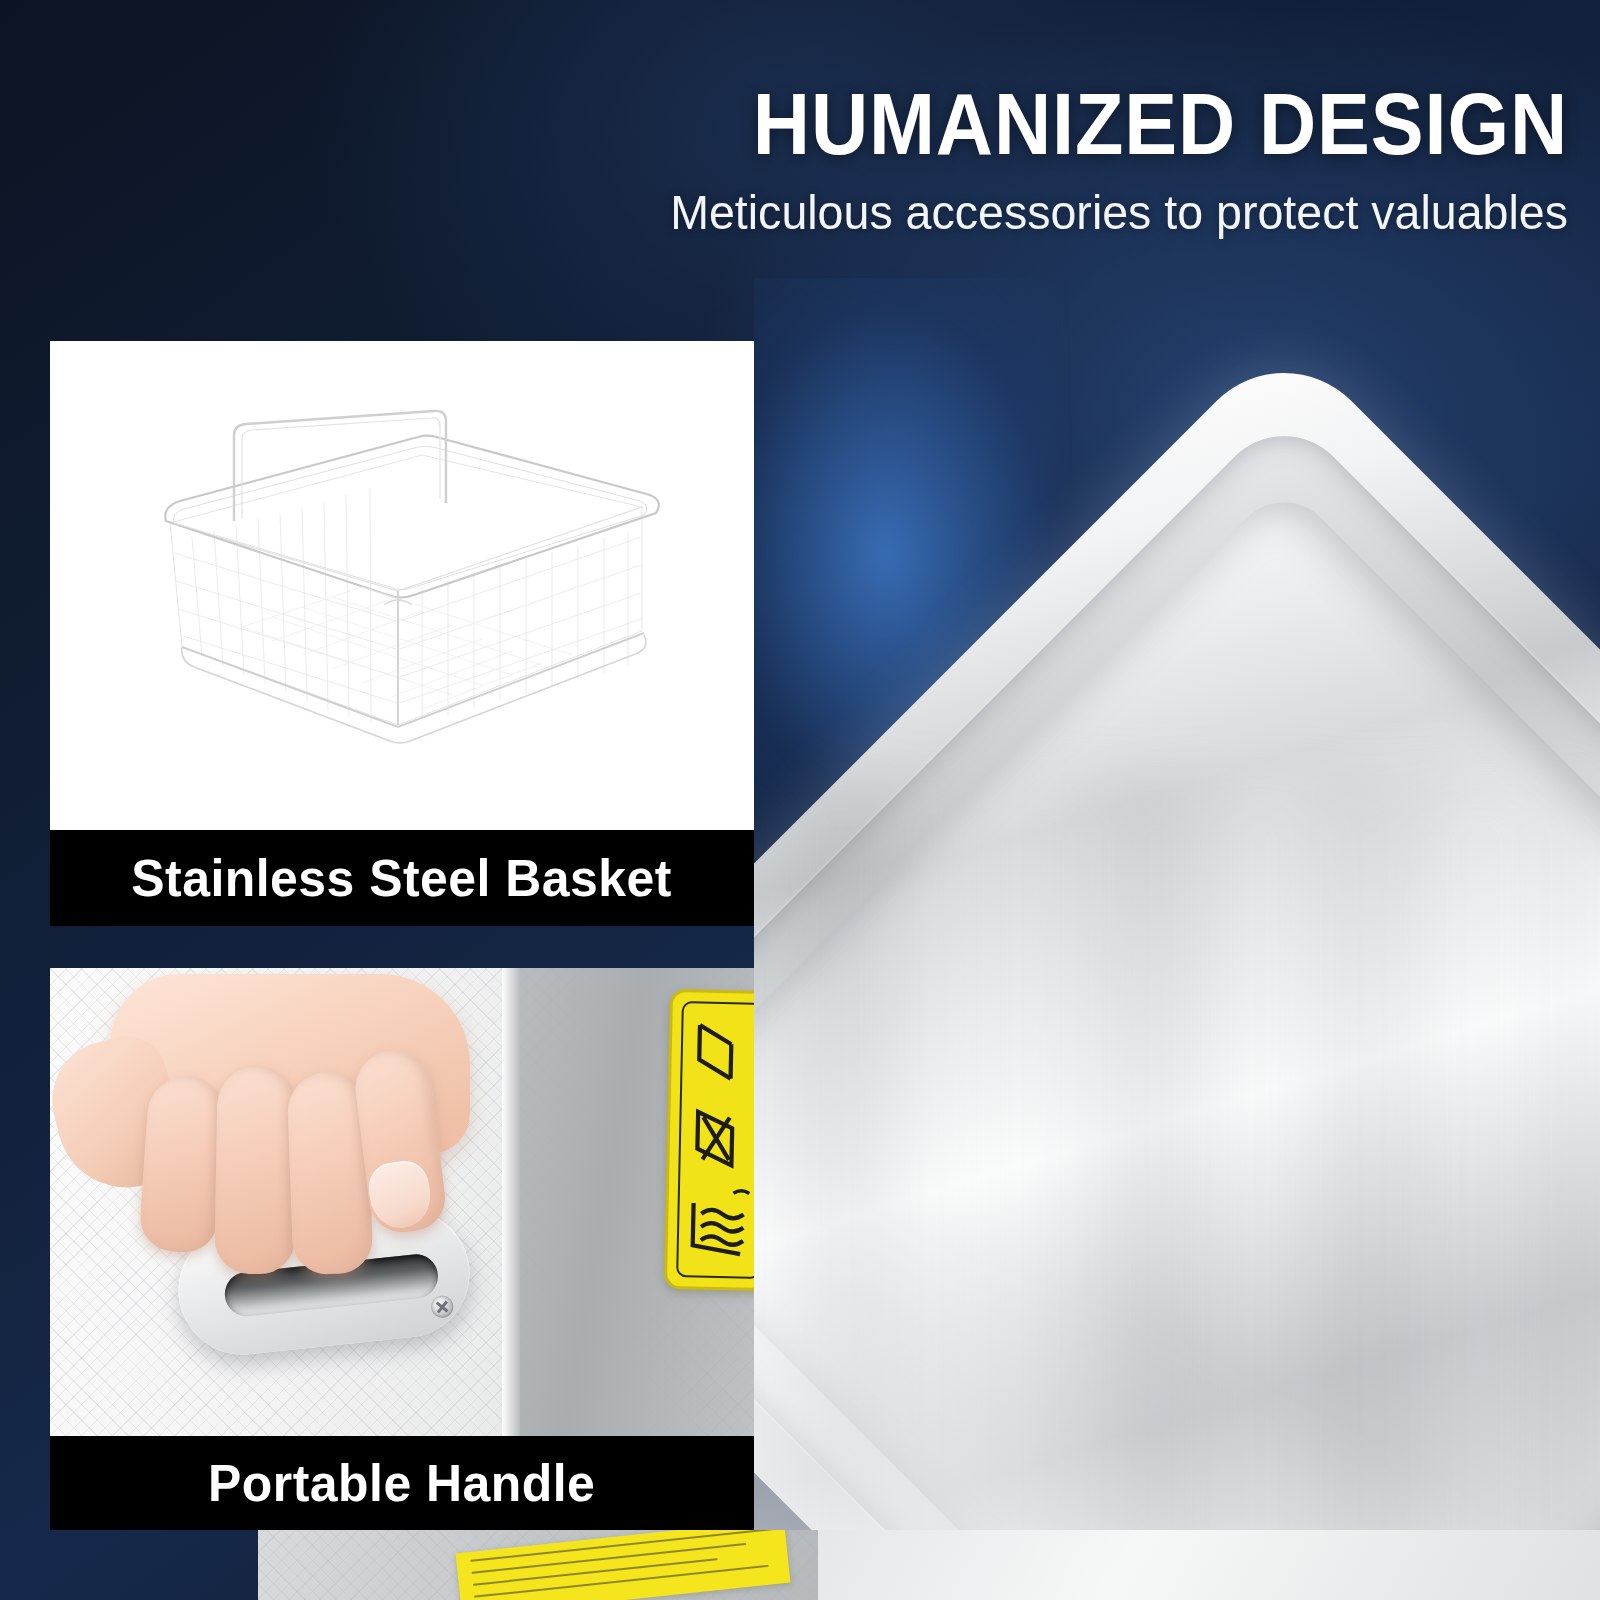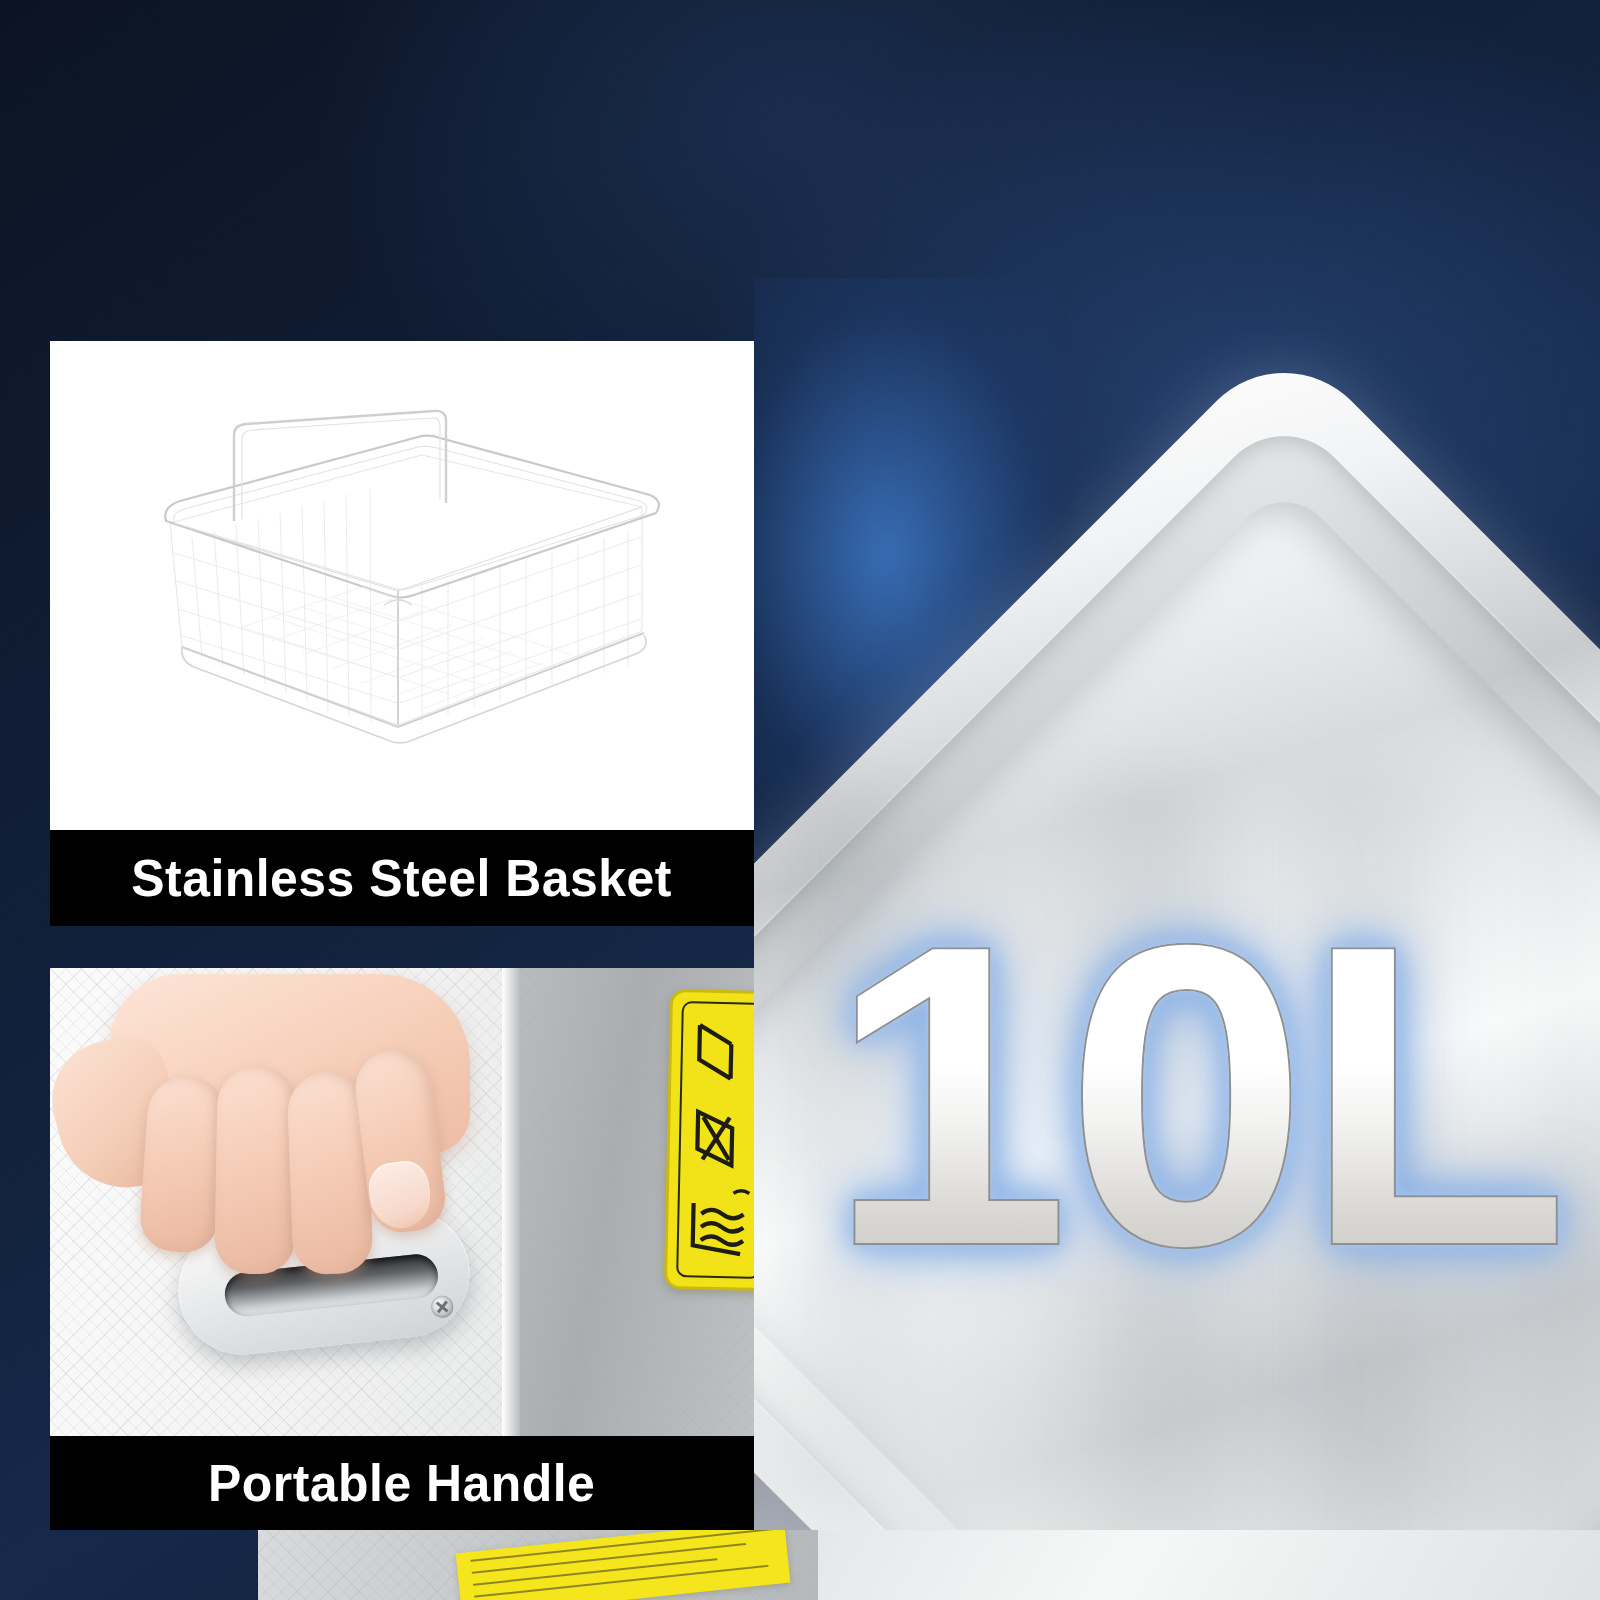--- a/index.html
+++ b/index.html
@@ -223,35 +223,35 @@
   #strip .pan{
     position:absolute;left:560px;top:0;right:0;height:70px;
     background:linear-gradient(120deg,#e6e7e8 0%,#f6f7f7 40%,#dfe1e2 100%);
   }
 </style>
 </head>
 <body>
 
 <div id="stage">
 
+  <div id="header">
+    <div id="title">HUMANIZED DESIGN</div>
+    <div id="subtitle">Meticulous accessories to protect valuables</div>
+  </div>
 
   <div id="hero">
     <div class="bg"></div>
     <div class="glowL"></div>
     <div id="tankWrap">
       <div id="tank"></div>
     </div>
     <div class="streaks"></div>
     <div class="sheen"></div>
   </div>
 
-  <div id="vol">
-    <div class="glow">10L</div>
-    <div class="fill">10L</div>
-  </div>
 
   <div class="card" id="card1">
     <div id="basketArt">
       <svg width="560" height="400" viewBox="0 0 560 400">
         <g fill="none" stroke="#dcdcdc" stroke-width="1.1">
 
           <g stroke="#e2e2e2" stroke-width="0.9">
             <path d="M48 128 L300 60 L520 112 L276 196 Z"></path>
             <path d="M48 128 L60 252 L276 330 L276 196 Z"></path>
             <path d="M276 196 L276 330 L520 236 L520 112 Z"></path>

